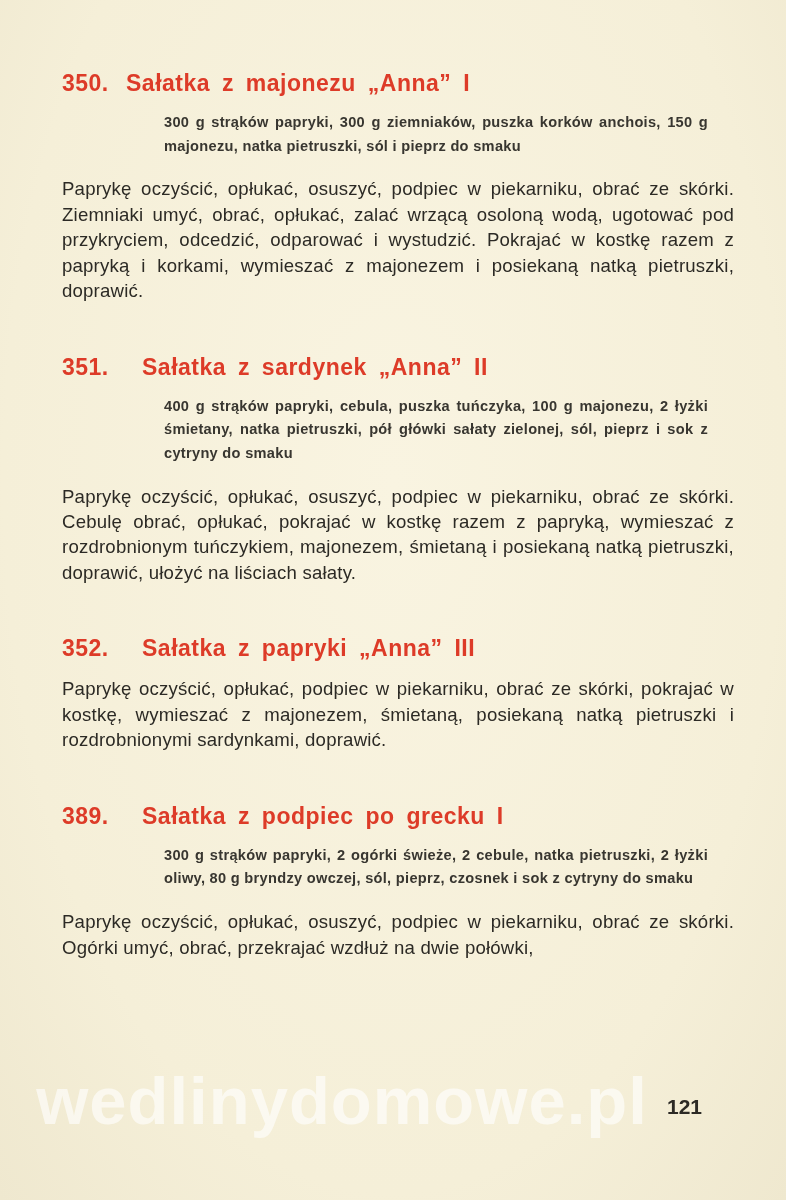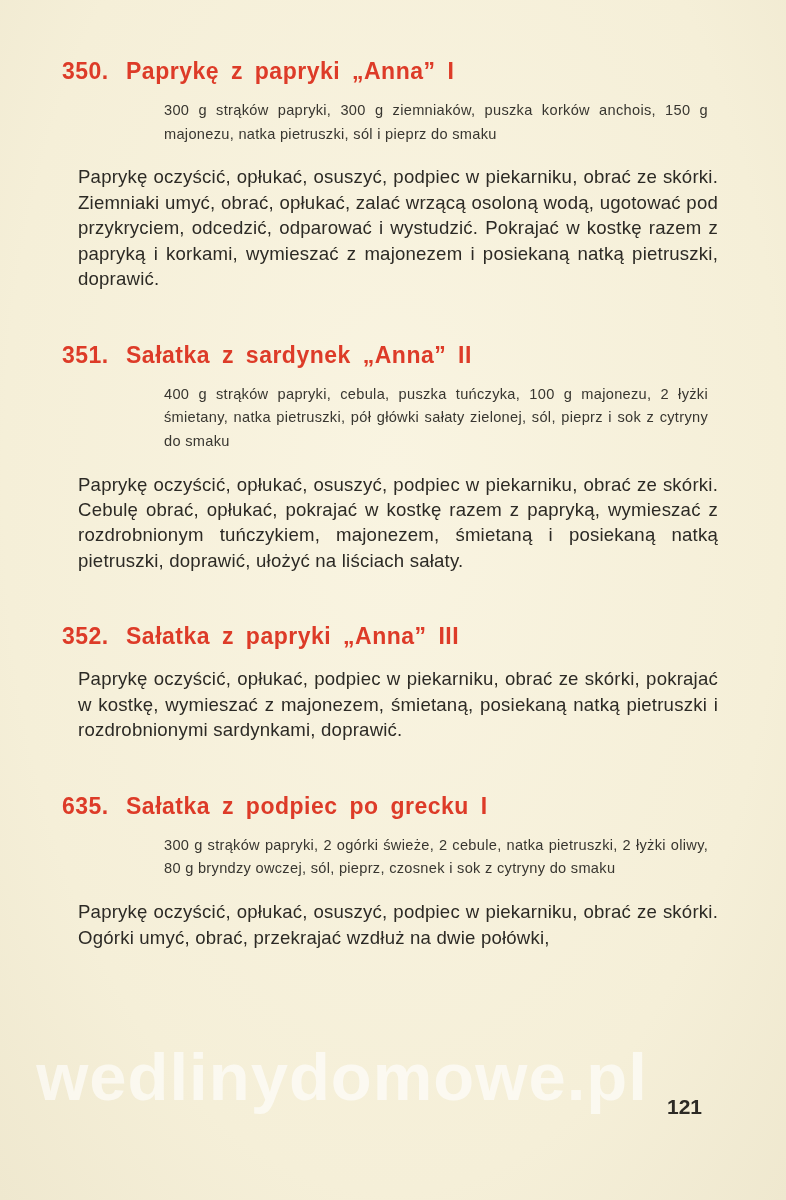--- a/index.html
+++ b/index.html
@@ -23,83 +23,85 @@
   }
   .content {
     position: absolute;
     left: 62px;
     top: 58px;
     width: 672px;
   }
   .recipe-heading {
     display: flex;
     align-items: baseline;
-    margin: 0 0 14px 0;
+    margin: 12px 0 14px 0;
     color: #dd3b28;
     font-size: 23px;
     font-weight: bold;
     letter-spacing: 0.5px;
     word-spacing: 5px;
   }
   .recipe-section + .recipe-section .recipe-heading {
     margin-top: 50px;
+    gap: 16px;
   }
   .recipe-number {
     width: 64px;
     flex: 0 0 64px;
   }
   .ingredients {
     margin: 14px 26px 18px 102px;
     font-size: 14.6px;
     line-height: 1.62;
     text-align: justify;
     color: #383630;
     letter-spacing: 0.3px;
+    font-weight: bold;
   }
   .body-text {
-    margin: 16px;
+    margin: 0;
     font-size: 18.6px;
     line-height: 1.37;
     text-align: justify;
     letter-spacing: 0.2px;
     color: #2c2a25;
   }
   .page-number {
     position: absolute;
     top: 1075px;
     right: 84px;
     font-size: 21px;
     font-weight: bold;
     color: #2c2a25;
     margin-top: 20px;
   }
   .watermark {
     position: absolute;
     left: 0;
     width: 684px;
-    top: 1038px;
+    top: 1062px;
     text-align: center;
     font-size: 67px;
     font-weight: bold;
     letter-spacing: 1px;
     color: rgba(255, 255, 255, 0.62);
     white-space: nowrap;
     pointer-events: none;
   }
 </style>
 </head>
 <body>
 
 <div class="page">
   <div class="content">
 
     <section class="recipe-section">
       <h2 class="recipe-heading">
         <span class="recipe-number">350.</span>
-        <span class="recipe-title">Paprykę z papryki „Anna” I</span>
+        <span class="recipe-title">Sałatka z majonezu „Anna” I</span>
       </h2>
       <p class="ingredients">300 g strąków papryki, 300 g ziemniaków, puszka korków anchois, 150 g majonezu, natka pietruszki, sól i pieprz do smaku</p>
       <p class="body-text">Paprykę oczyścić, opłukać, osuszyć, podpiec w piekarniku, obrać ze skórki. Ziemniaki umyć, obrać, opłukać, zalać wrzącą osoloną wodą, ugotować pod przykryciem, odcedzić, odparować i wystudzić. Pokrajać w kostkę razem z papryką i korkami, wymieszać z majonezem i posiekaną natką pietruszki, doprawić.</p>
     </section>
 
     <section class="recipe-section">
       <h2 class="recipe-heading">
         <span class="recipe-number">351.</span>
         <span class="recipe-title">Sałatka z sardynek „Anna” II</span>
       </h2>
@@ -110,21 +112,21 @@
     <section class="recipe-section">
       <h2 class="recipe-heading">
         <span class="recipe-number">352.</span>
         <span class="recipe-title">Sałatka z papryki „Anna” III</span>
       </h2>
       <p class="body-text">Paprykę oczyścić, opłukać, podpiec w piekarniku, obrać ze skórki, pokrajać w kostkę, wymieszać z majonezem, śmietaną, posiekaną natką pietruszki i rozdrobnionymi sardynkami, doprawić.</p>
     </section>
 
     <section class="recipe-section">
       <h2 class="recipe-heading">
-        <span class="recipe-number">635.</span>
+        <span class="recipe-number">389.</span>
         <span class="recipe-title">Sałatka z podpiec po grecku I</span>
       </h2>
       <p class="ingredients">300 g strąków papryki, 2 ogórki świeże, 2 cebule, natka pietruszki, 2 łyżki oliwy, 80 g bryndzy owczej, sól, pieprz, czosnek i sok z cytryny do smaku</p>
       <p class="body-text">Paprykę oczyścić, opłukać, osuszyć, podpiec w piekarniku, obrać ze skórki. Ogórki umyć, obrać, przekrajać wzdłuż na dwie połówki,</p>
     </section>
 
   </div>
 
   <div class="page-number">121</div>
   <div class="watermark">wedlinydomowe.pl</div>

